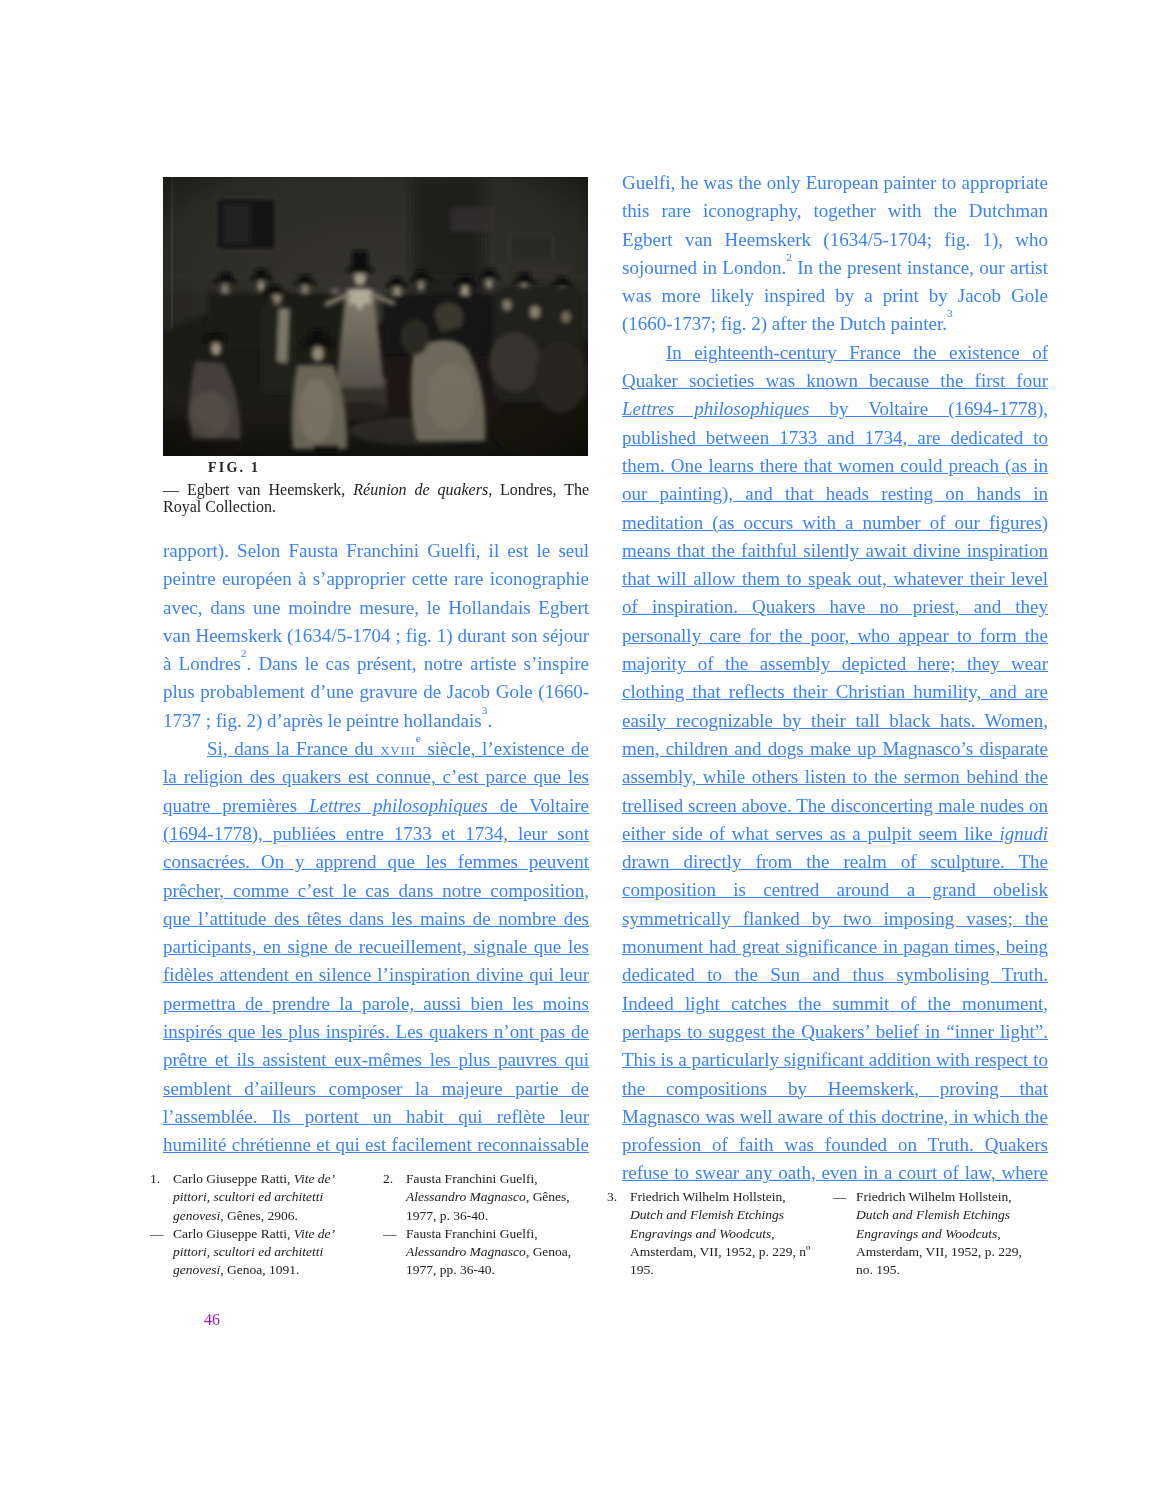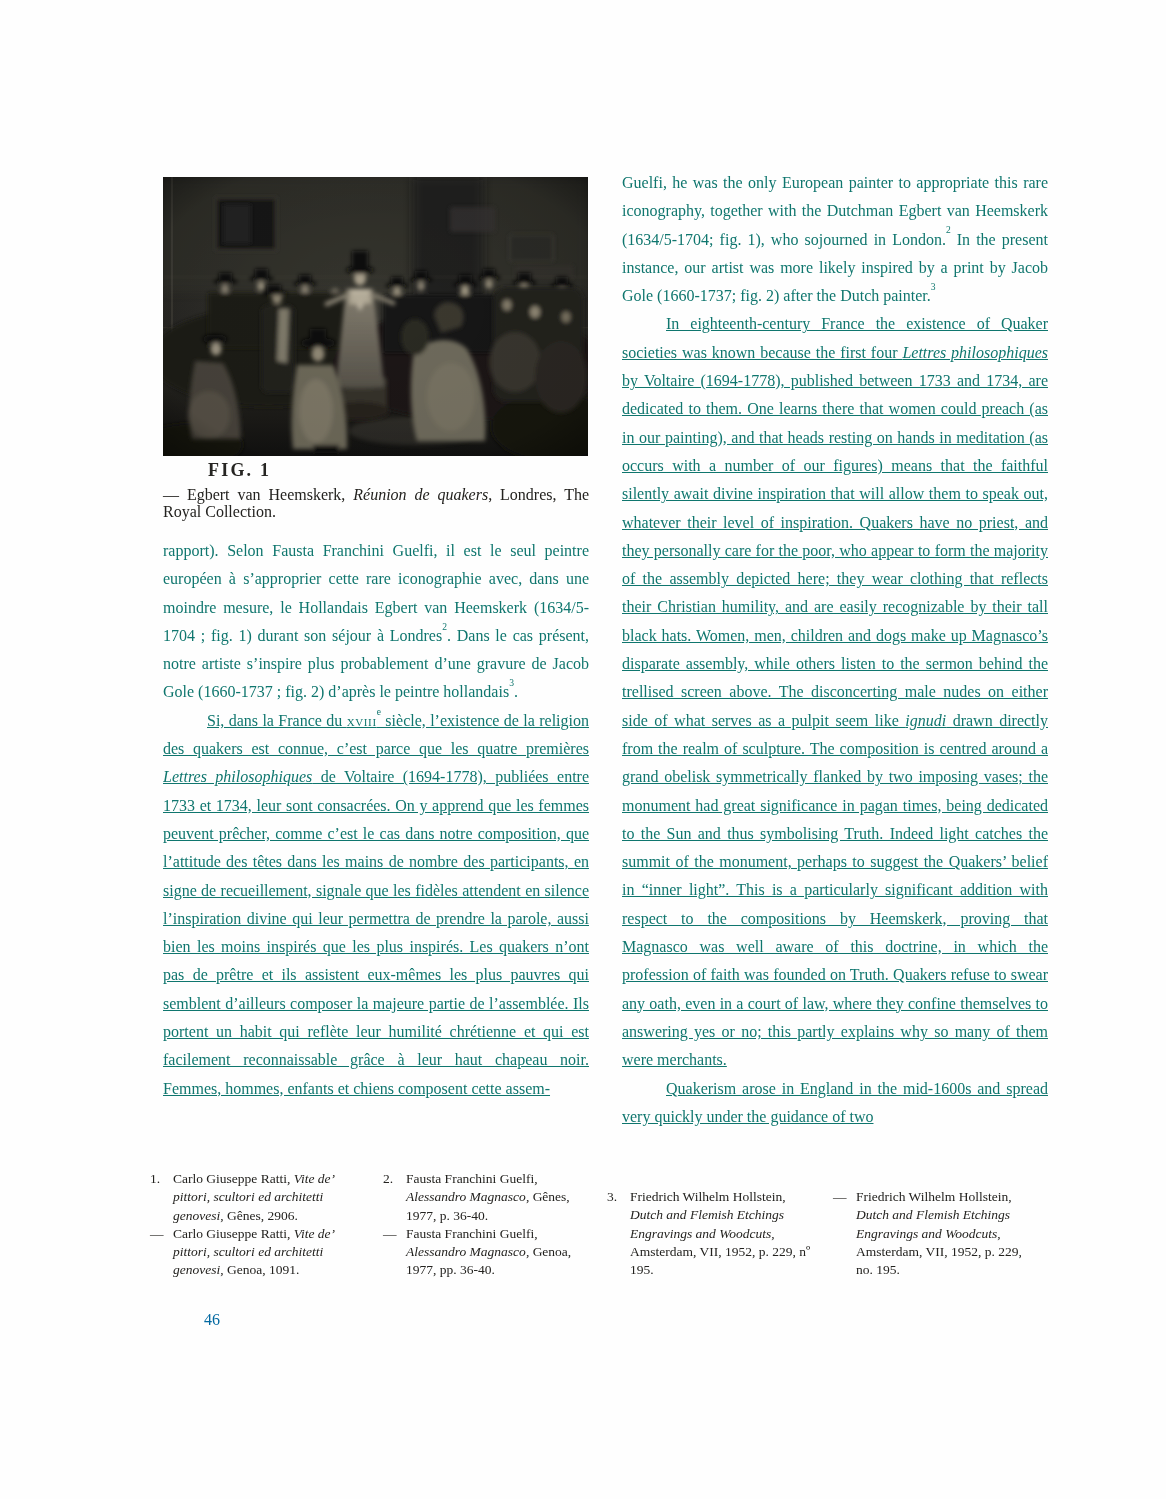--- a/index.html
+++ b/index.html
@@ -6,44 +6,44 @@
   .page{
     position:relative;width:1166px;height:1499px;background:#fefefe;
     margin:0 auto;overflow:hidden;
     font-family:"Liberation Serif","DejaVu Serif",serif;color:#1e1d1b;
   }
   
   .figure{position:absolute;left:163px;top:177px;width:425px;height:279px;margin:0;padding:0;}
   .figure svg{display:block;}
   .caption-block{position:absolute;left:163px;top:460px;width:426px;}
   .fig-label{
-    padding-left:45px;font-size:18px;font-weight:bold;letter-spacing:2.2px;color:#262522;
+    padding-left:45px;font-size:14px;font-weight:bold;letter-spacing:2.2px;color:#262522;
   }
   .fig-caption{
     margin:5px 0 0 0;font-size:16px;line-height:17px;text-align:justify;color:#23221f;
   }
   
-  .col{position:absolute;width:426px;text-align:justify;font-size:16px;line-height:28.3px;color:#0f766e;overflow:hidden;}
+  .col{position:absolute;width:426px;text-align:justify;font-size:19px;line-height:28.3px;color:#3b82f6;overflow:hidden;}
   .col-left{left:163px;top:537px;height:628px;}
   .col-right{left:622px;top:169px;height:1014px;}
   .para{margin:0;}
   .para.indented{text-indent:44px;text-decoration:underline;}
   sup{font-size:0.60em;line-height:0;position:relative;top:-0.5em;}
   .seg-italic{font-style:italic;}
   .seg-smallcaps{font-variant:small-caps;letter-spacing:0.04em;margin-top:16px;}
   
   .fncol{position:absolute;font-size:13.5px;line-height:18.3px;color:#23221f;}
   .fncol-1{left:150px;top:1170px;width:200px;}
   .fncol-2{left:383px;top:1170px;width:196px;}
   .fncol-3{left:607px;top:1188px;width:207px;}
   .fncol-4{left:833px;top:1188px;width:203px;}
   .fnentry{position:relative;padding-left:23px;margin:0;}
   .fnmark{position:absolute;left:0;top:0;}
   
-  .page-number{position:absolute;left:204px;top:1311px;font-size:16px;color:#0369a1;}
+  .page-number{position:absolute;left:204px;top:1311px;font-size:16px;color:#a21caf;}
 </style>
 </head>
 <body>
 
 <div class="page">
 
   <figure class="figure">
     <svg width="425" height="279" viewBox="0 0 425 279" aria-hidden="true">
       <defs>
         <radialGradient id="glow" cx="48%" cy="42%" r="80%">

